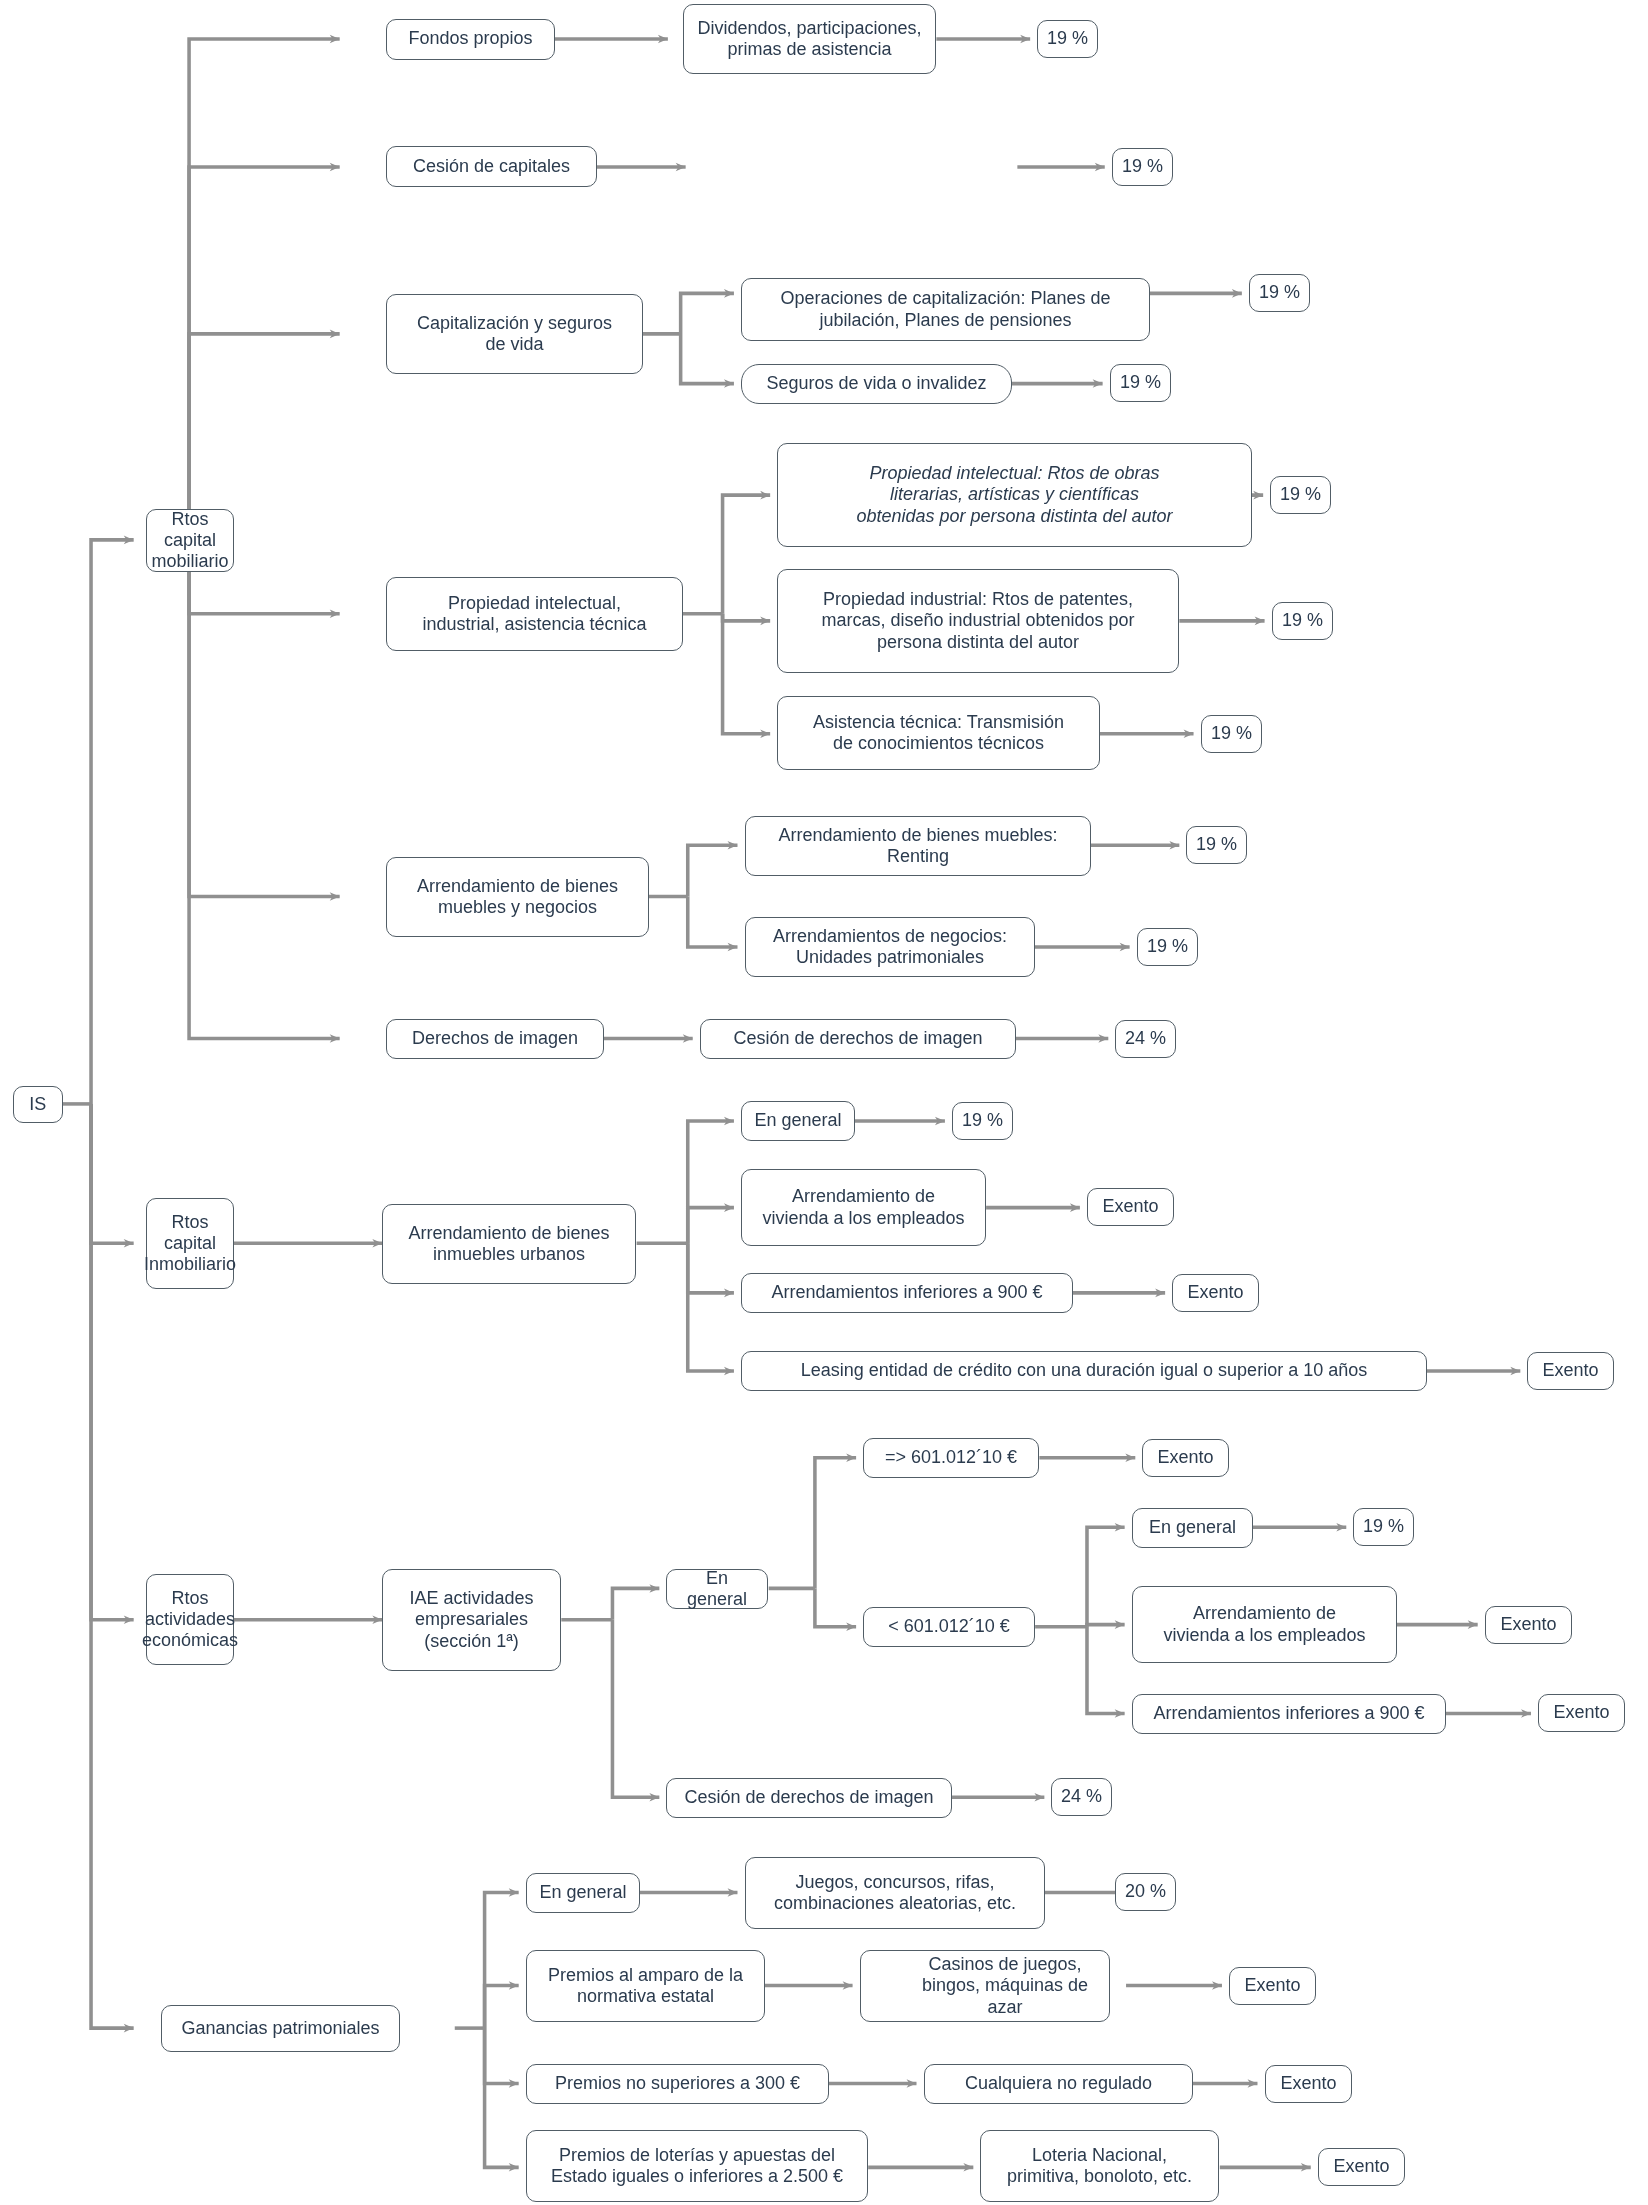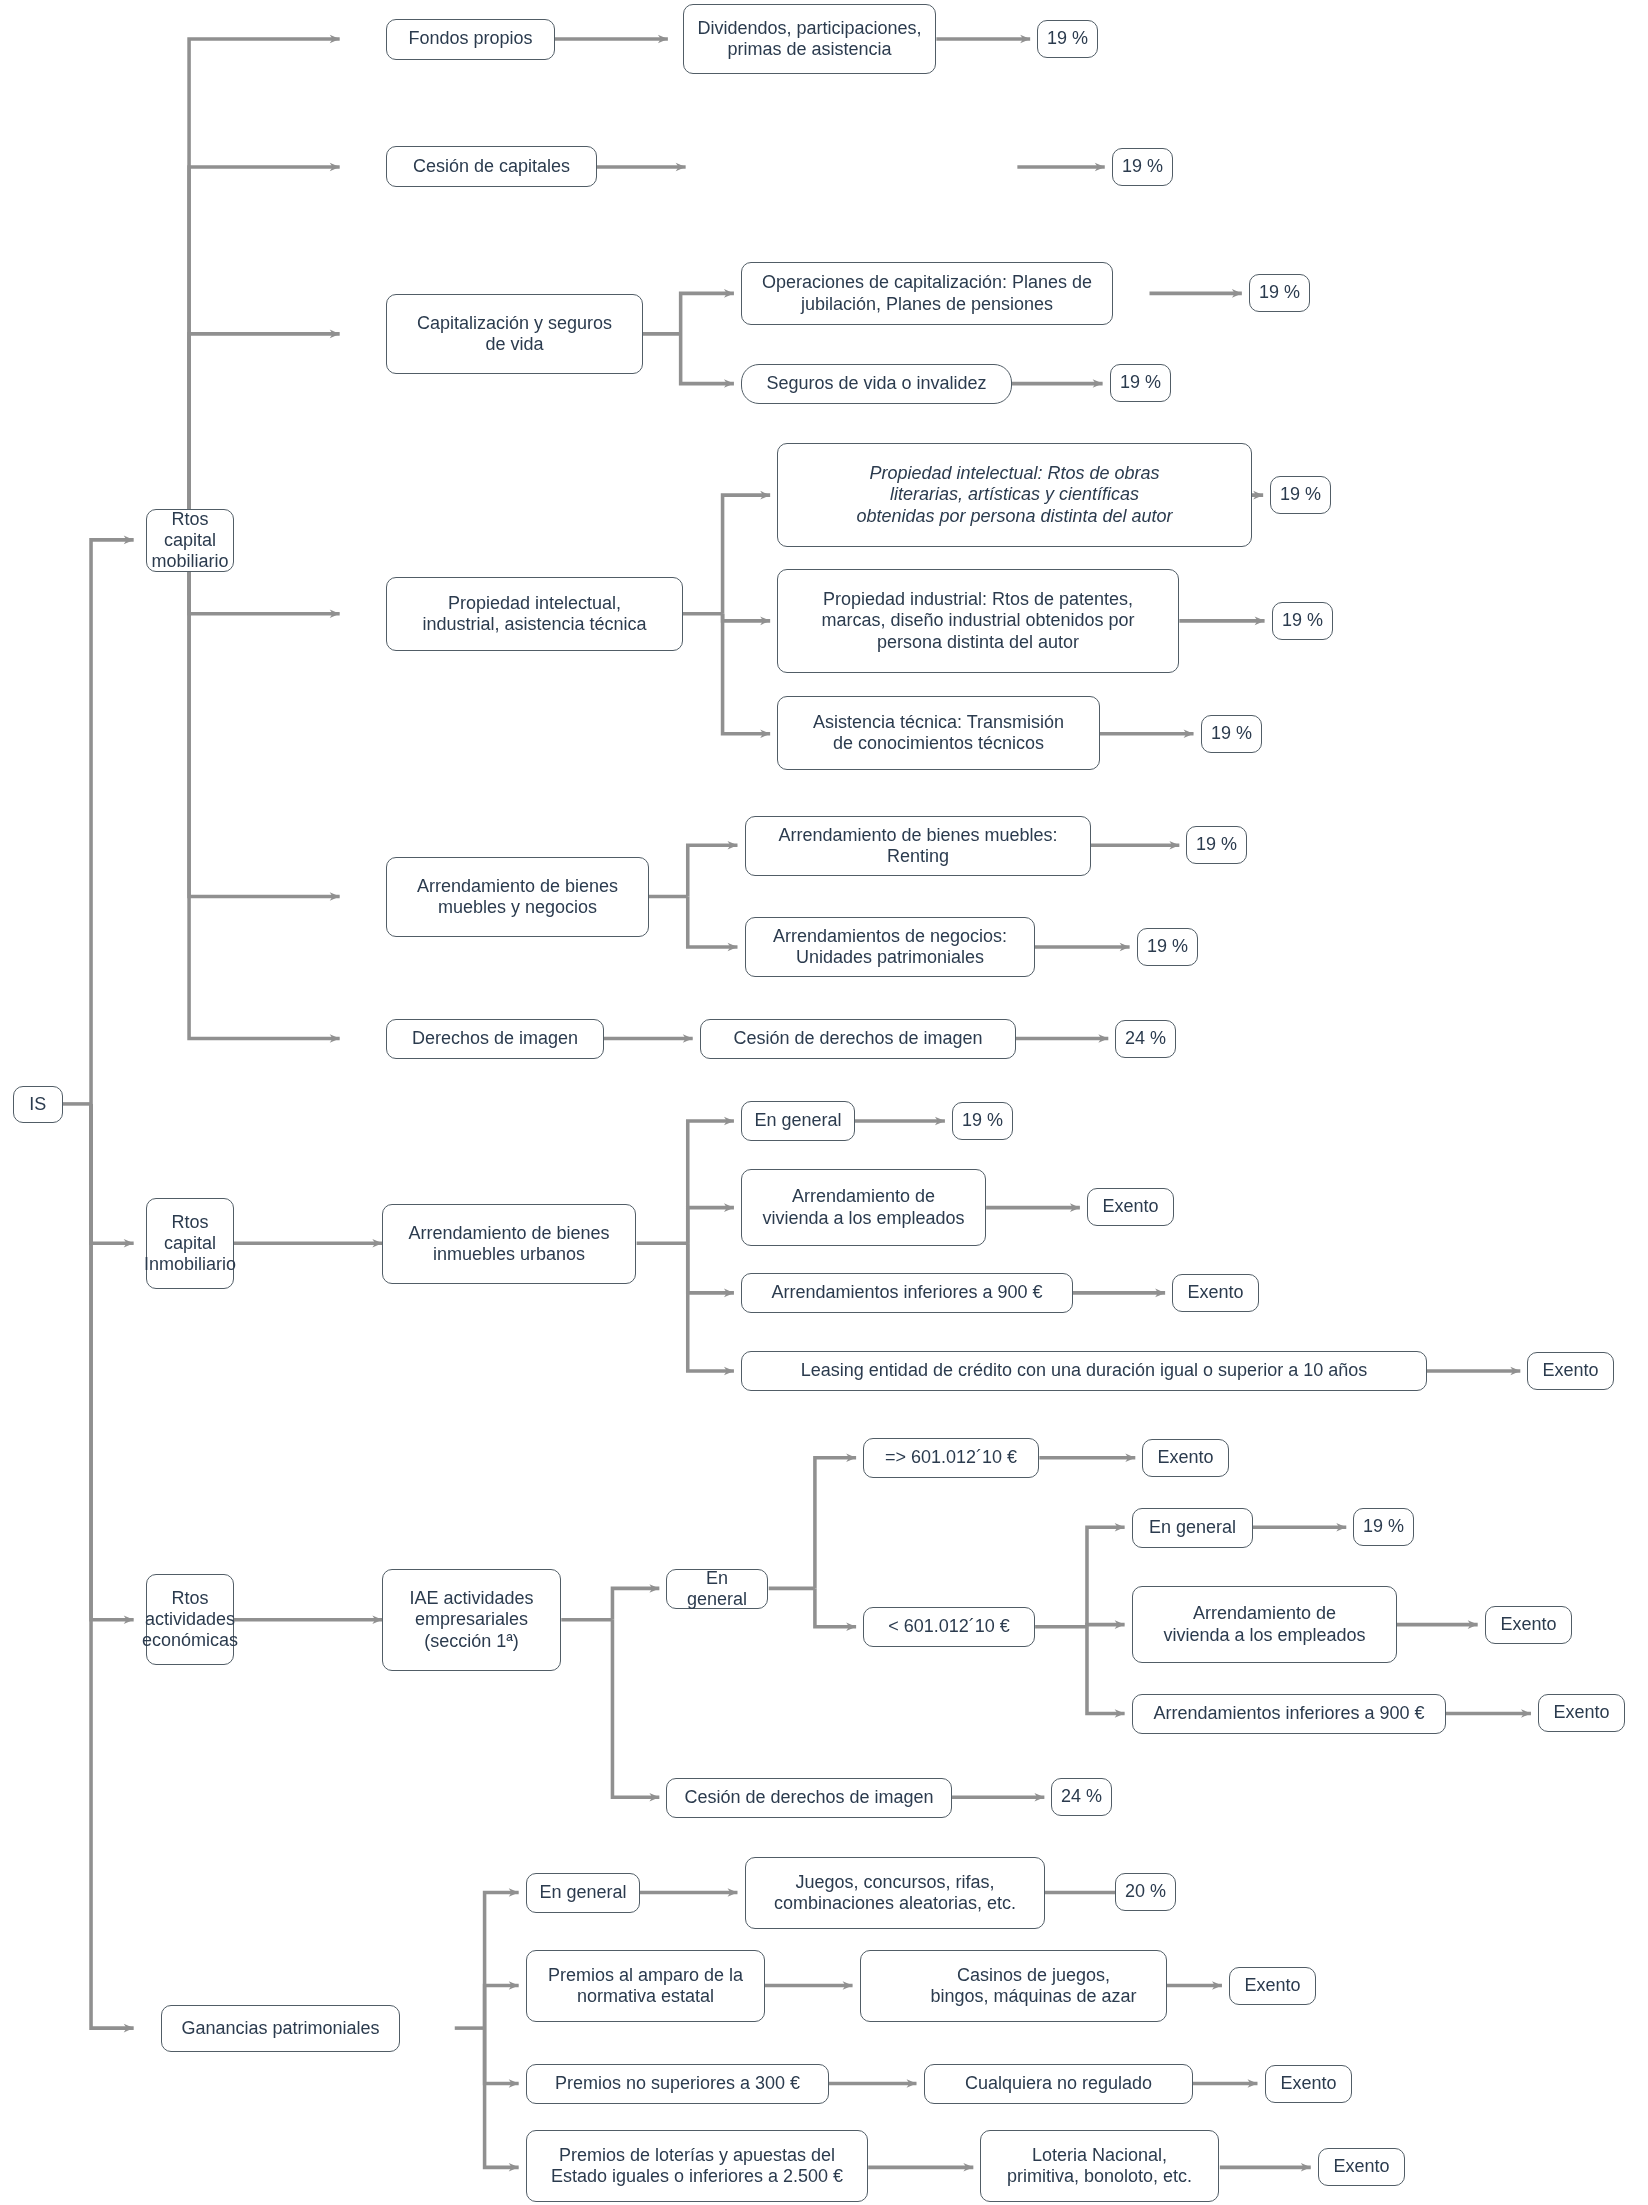--- a/index.html
+++ b/index.html
@@ -144,21 +144,21 @@
   <div class="node" style="left:386px;top:18.5px;width:169px;height:41px;">Fondos propios</div>
   <div class="node" style="left:683px;top:4.3px;width:253px;height:70px;">Dividendos, participaciones,
 primas de asistencia</div>
   <div class="node" style="left:1037px;top:20px;width:61px;height:38px;">19 %</div>
 
   <div class="node" style="left:386px;top:146px;width:211px;height:41px;">Cesión de capitales</div>
   <div class="node" style="left:1112px;top:148px;width:61px;height:38px;">19 %</div>
 
   <div class="node" style="left:386px;top:294px;width:257px;height:80px;">Capitalización y seguros
 de vida</div>
-  <div class="node" style="left:741px;top:262px;width:372px;height:63px;">Operaciones de capitalización: Planes de
+  <div class="node" style="left:741px;top:278px;width:409px;height:63px;">Operaciones de capitalización: Planes de
 jubilación, Planes de pensiones</div>
   <div class="node" style="left:1249px;top:274px;width:61px;height:38px;">19 %</div>
   <div class="node" style="left:741px;top:364px;width:271px;height:40px;border-radius:18px;">Seguros de vida o invalidez</div>
   <div class="node" style="left:1110px;top:364px;width:61px;height:38px;">19 %</div>
 
   <div class="node" style="left:386px;top:577px;width:297px;height:74px;">Propiedad intelectual,
 industrial, asistencia técnica</div>
   <div class="node" style="left:777px;top:443px;width:475px;height:104px;font-style:italic;">Propiedad intelectual: Rtos de obras
 literarias, artísticas y científicas
 obtenidas por persona distinta del autor</div>
@@ -213,21 +213,21 @@
   <div class="node" style="left:666px;top:1778px;width:286px;height:40px;">Cesión de derechos de imagen</div>
   <div class="node" style="left:1051px;top:1778px;width:61px;height:38px;">24 %</div>
 
   <div class="node" style="left:526px;top:1873px;width:114px;height:40px;">En general</div>
   <div class="node" style="left:745px;top:1857px;width:300px;height:72px;">Juegos, concursos, rifas,
 combinaciones aleatorias, etc.</div>
   <div class="node" style="left:1115px;top:1873px;width:61px;height:38px;">20 %</div>
 
   <div class="node" style="left:526px;top:1950px;width:239px;height:72px;">Premios al amparo de la
 normativa estatal</div>
-  <div class="node" style="left:860px;top:1950px;width:307px;height:72px;padding-left:47px;">Casinos de juegos,
+  <div class="node" style="left:860px;top:1950px;width:250px;height:72px;padding-left:47px;">Casinos de juegos,
 bingos, máquinas de azar</div>
   <div class="node" style="left:1229px;top:1967px;width:87px;height:38px;">Exento</div>
 
   <div class="node" style="left:526px;top:2064px;width:303px;height:40px;">Premios no superiores a 300 €</div>
   <div class="node" style="left:924px;top:2064px;width:269px;height:40px;">Cualquiera no regulado</div>
   <div class="node" style="left:1265px;top:2065px;width:87px;height:38px;">Exento</div>
 
   <div class="node" style="left:526px;top:2130px;width:342px;height:72px;">Premios de loterías y apuestas del
 Estado iguales o inferiores a 2.500 €</div>
   <div class="node" style="left:980px;top:2130px;width:239px;height:72px;">Loteria Nacional,

